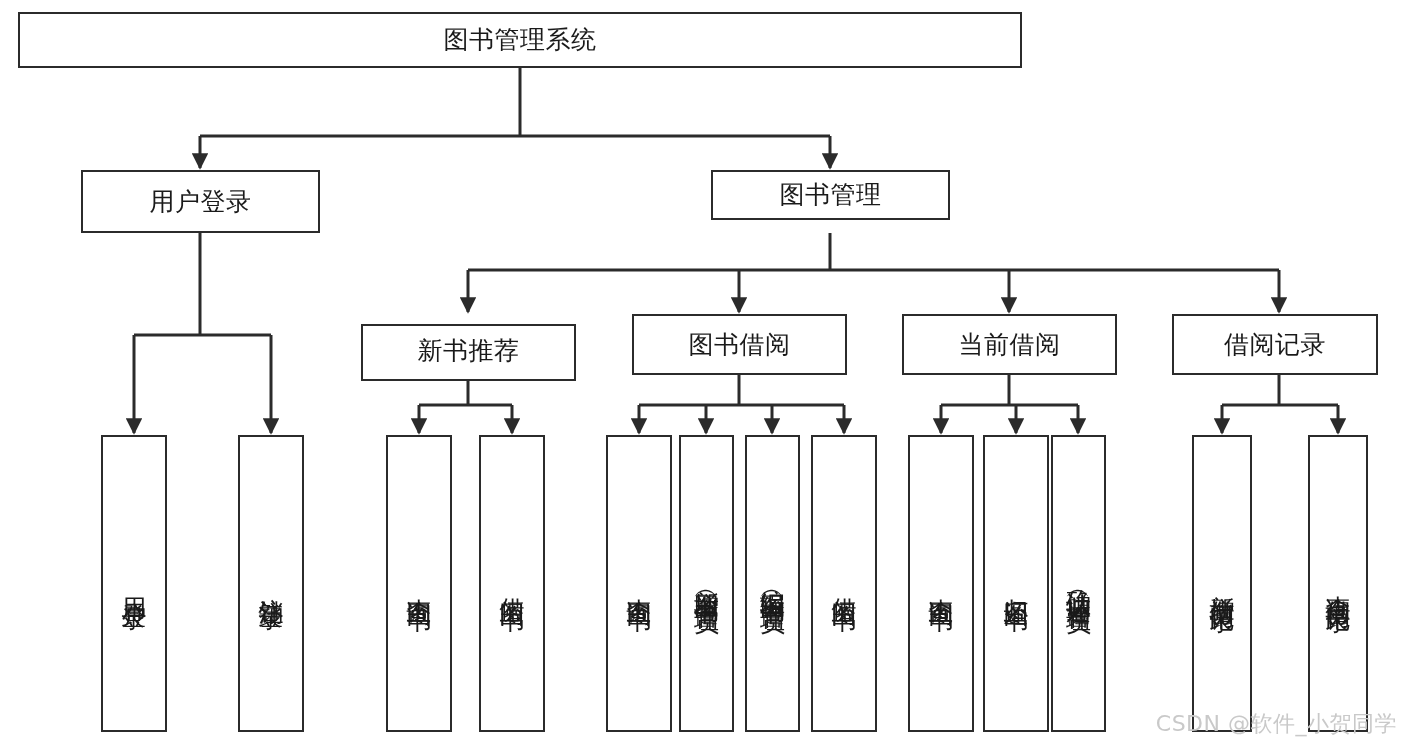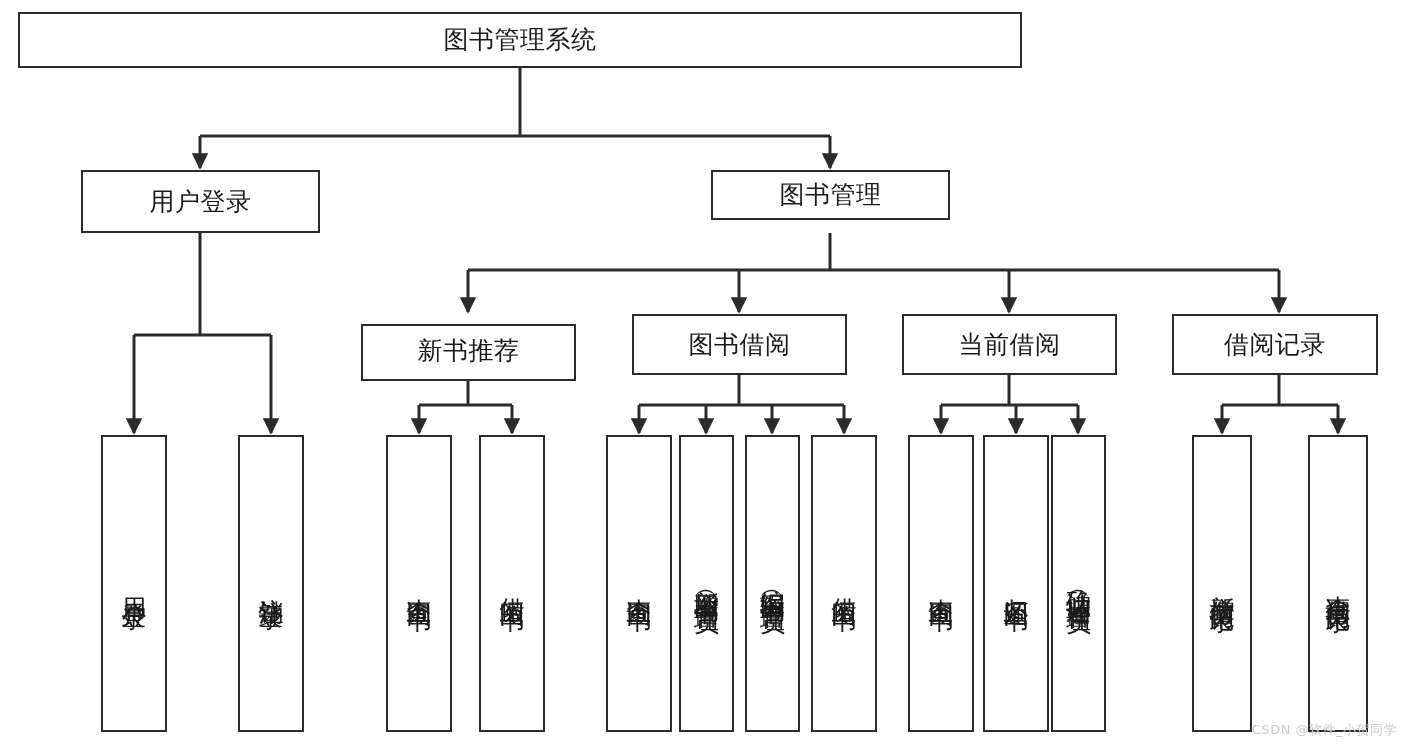--- a/index.html
+++ b/index.html
@@ -62,21 +62,21 @@
     text-orientation: upright;
     font-size: 25px;
     letter-spacing: 3px;
     line-height: 1;
     white-space: nowrap;
   }
   .watermark {
     position: absolute;
     right: 8px;
     bottom: 8px;
-    font-size: 13px;
+    font-size: 22px;
     color: #c9c9c9;
     letter-spacing: 0.5px;
     user-select: none;
     white-space: nowrap;
   }
 </style>
 </head>
 <body>
 
 <div id="canvas">

